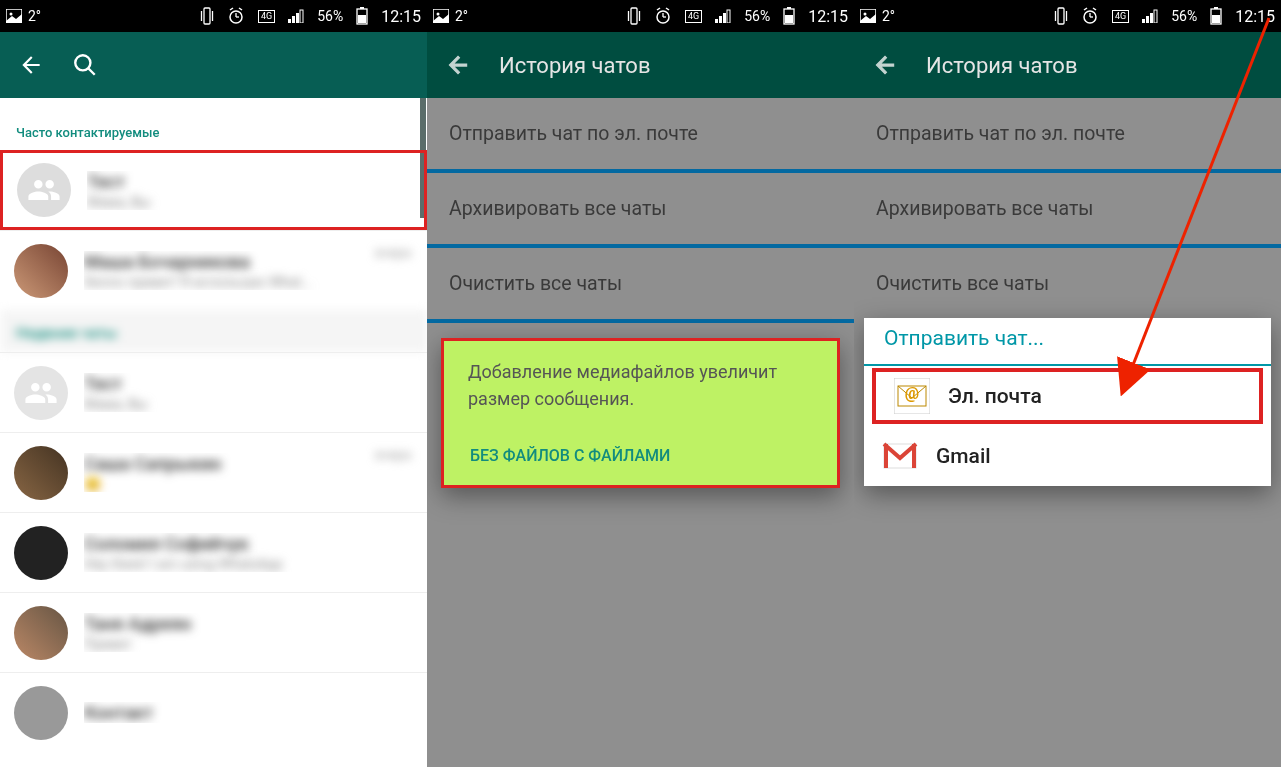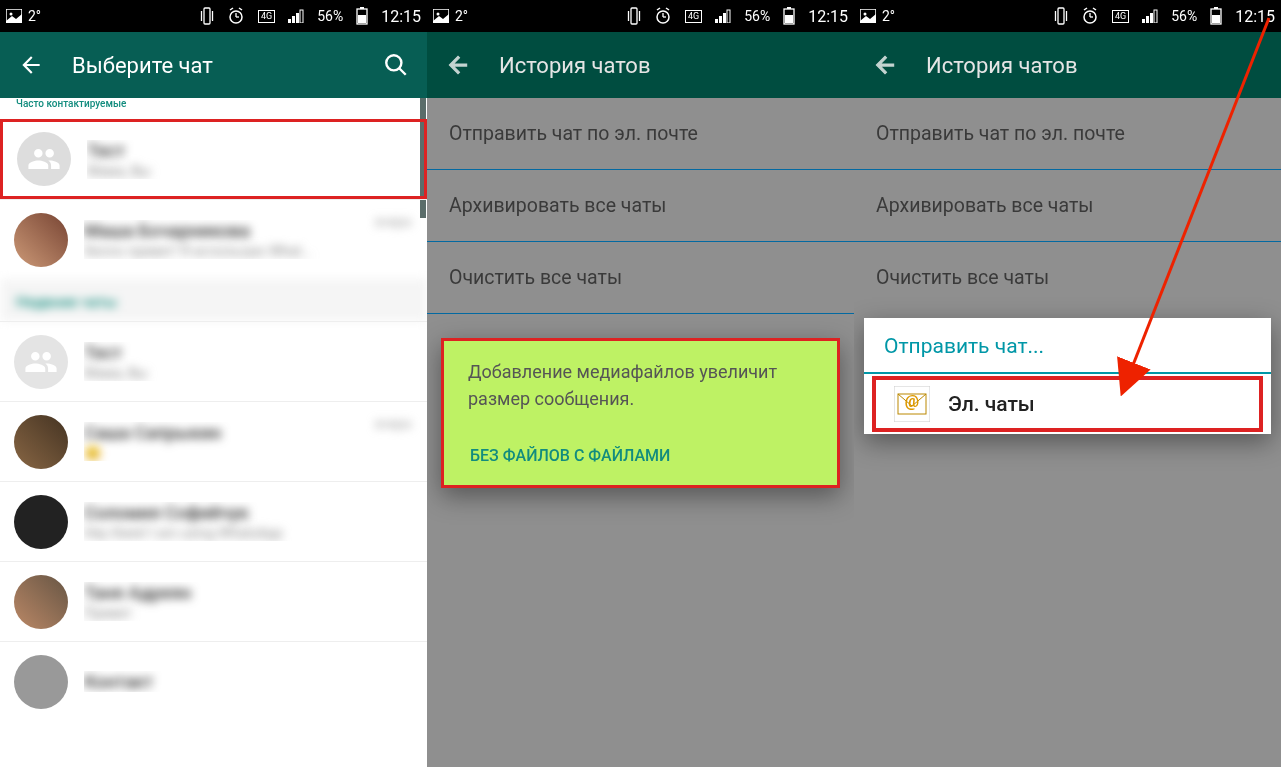--- a/index.html
+++ b/index.html
@@ -1,20 +1,20 @@
 <!DOCTYPE html>
 <html><head>
 <meta charset="utf-8">
 <style>
   * { margin:0; padding:0; box-sizing:border-box; font-family:Roboto,Arial,sans-serif; }
   body { width:1282px; height:767px; background:#fff; overflow:hidden; position:relative; }
   .screens { display:flex; width:1282px; height:767px; }
   .screen { width:427px; height:767px; position:relative; overflow:hidden; flex-shrink:0; }
   .screen.dimmed .content-area { background:#8f8f8f; }
-  .screen.dimmed .settings-item { color:#3a3a3a; border-bottom:1px solid #0369a1; }
+  .screen.dimmed .settings-item { color:#3a3a3a; border-bottom:4px solid #0369a1; }
   .screen.dimmed .title-bar { background:#004d40; }
   .screen.light .content-area { background:#fff; }
 
   
   .status-bar { height:32px; background:#000; color:#fff; display:flex; align-items:center; justify-content:space-between; padding:0 6px; font-size:14px; }
   .status-left, .status-right { display:flex; align-items:center; gap:6px; }
   .status-right { gap:13px; }
   .sicon { display:inline-block; }
   .sicon svg { display:block; }
 
@@ -22,21 +22,21 @@
   .title-bar { height:66px; background:#075E54; display:flex; align-items:center; padding:0 18px; color:#fff; }
   .back-arrow { width:26px; height:26px; margin-right:28px; cursor:pointer; }
   .title-text { font-size:22px; font-weight:400; flex:1; }
   .search-btn { width:26px; height:26px; cursor:pointer; }
   .title-bar.dim .title-text { color:#e5e5e5; }
   .title-bar.dim .back-arrow svg path { stroke:#c4d4d1; fill:#c4d4d1; }
 
   .content-area { height:calc(767px - 32px - 66px); position:relative; }
 
   
-  .section-header { color:#128C7E; font-size:10px; font-weight:500; padding:0 16px 10px; }
+  .section-header { color:#128C7E; font-size:13px; font-weight:500; padding:27px 16px 10px; }
   .chat-item { display:flex; align-items:center; padding:10px 14px; height:80px; border-top:1px solid #eee; position:relative; }
   .chat-item:first-of-type { border-top:none; }
   .avatar { width:54px; height:54px; border-radius:50%; background:#ddd; margin-right:16px; flex-shrink:0; display:flex; align-items:center; justify-content:center; }
   .avatar.group svg { width:34px; height:34px; }
   .chat-text { flex:1; overflow:hidden; }
   .chat-name { font-size:18px; font-weight:500; color:#333; filter:blur(5px); }
   .chat-sub { font-size:14px; color:#888; filter:blur(5px); margin-top:2px; }
   .chat-time { font-size:13px; color:#999; filter:blur(5px); position:absolute; right:16px; top:14px; }
   .blurred-section-header { filter:blur(5px); color:#128C7E; font-size:15px; font-weight:500; padding:14px 16px 10px; background:#f5f5f5; }
   .red-box-item { border:3px solid #d22; }
@@ -47,21 +47,21 @@
 
   
   .dialog { position:absolute; left:14px; right:14px; background:#bef264; padding:17px 24px 14px; box-shadow:0 8px 24px rgba(0,0,0,.4); top:240px; }
   .dialog-red { border:3px solid #d22; }
   .dialog-text { font-size:18px; color:#555; line-height:1.5; }
   .dialog-btns { display:flex; justify-content:flex-start; margin-top:28px; }
   .dlg-btn { color:#128C7E; font-size:16px; font-weight:500; cursor:pointer; padding:6px 2px; }
 
   
   .sheet { position:absolute; left:10px; right:10px; top:220px; background:#fff; box-shadow:0 8px 24px rgba(0,0,0,.4); }
-  .sheet-title { color:#0097A7; font-size:21px; padding:16px 20px 14px; border-bottom:2px solid #0097A7; }
+  .sheet-title { color:#0097A7; font-size:21px; padding:8px 20px 14px; border-bottom:2px solid #0097A7; }
   .sheet-item { display:flex; align-items:center; padding:12px 18px; height:60px; font-size:21px; color:#222; font-weight:500; }
   .sheet-item-hl { border:4px solid #d22; margin:2px 8px; height:56px; }
   .sheet-ico { width:36px; height:36px; margin-right:18px; display:flex; align-items:center; justify-content:center; }
 
   
   .red-arrow { position:absolute; pointer-events:none; }
 </style>
 </head>
 <body>
 
@@ -114,21 +114,20 @@
             </svg>
           </span>
       <span style="font-size:16px;">12:15</span>
     </div>
   </div>
 
   <div class="title-bar">
     <span class="back-arrow"><svg width="26" height="26" viewBox="0 0 24 24">
             <path d="M20 11H7.8l5.6-5.6L12 4l-8 8 8 8 1.4-1.4L7.8 13H20z" fill="#fff"></path>
           </svg></span>
-    <span class="title-text">Выберите чат</span>
     <span class="search-btn"><svg width="26" height="26" viewBox="0 0 24 24">
             <circle cx="10" cy="10" r="7" fill="none" stroke="#fff" stroke-width="2.2"></circle>
             <line x1="15" y1="15" x2="21" y2="21" stroke="#fff" stroke-width="2.2"></line>
           </svg></span>
   </div>
 
   <div class="content-area">
     <div class="scroll-ind"></div>
     <div class="section-header">Часто контактируемые</div>
 
@@ -335,21 +334,32 @@
       <div class="sheet-title">Отправить чат...</div>
       <div class="sheet-item sheet-item-hl">
         <span class="sheet-ico">
               <svg width="36" height="36" viewBox="0 0 36 36">
                 <rect x="0" y="0" width="36" height="36" fill="#fff" stroke="#ccc"></rect>
                 <rect x="4" y="8" width="28" height="20" fill="#fff" stroke="#b80" stroke-width="1"></rect>
                 <path d="M4 8 L18 20 L32 8" fill="none" stroke="#b80" stroke-width="1"></path>
                 <text x="18" y="21" font-size="16" fill="#d90" text-anchor="middle" font-weight="bold">@</text>
               </svg>
             </span>
-        <span>Эл. чаты</span>
+        <span>Эл. почта</span>
+      </div>
+      <div class="sheet-item">
+        <span class="sheet-ico">
+              <svg width="36" height="36" viewBox="0 0 36 36">
+                <rect x="2" y="6" width="32" height="24" fill="#fff" stroke="#ddd"></rect>
+                <path d="M2 6 L18 20 L34 6" fill="none" stroke="#db4437" stroke-width="4"></path>
+                <rect x="2" y="6" width="4" height="24" fill="#db4437"></rect>
+                <rect x="30" y="6" width="4" height="24" fill="#db4437"></rect>
+              </svg>
+            </span>
+        <span>Gmail</span>
       </div>
     </div>
 
     <svg class="red-arrow" style="left:250px; top:-90px;" width="180" height="430" viewBox="0 0 180 430">
       <defs>
             <marker id="ah" markerWidth="12" markerHeight="12" refX="9" refY="6" orient="auto">
               <path d="M0 0 L12 6 L0 12 Z" fill="#e20"></path>
             </marker>
           </defs>
       <line x1="165" y1="10" x2="20" y2="380" stroke="#e20" stroke-width="3" marker-end="url(#ah)"></line>

